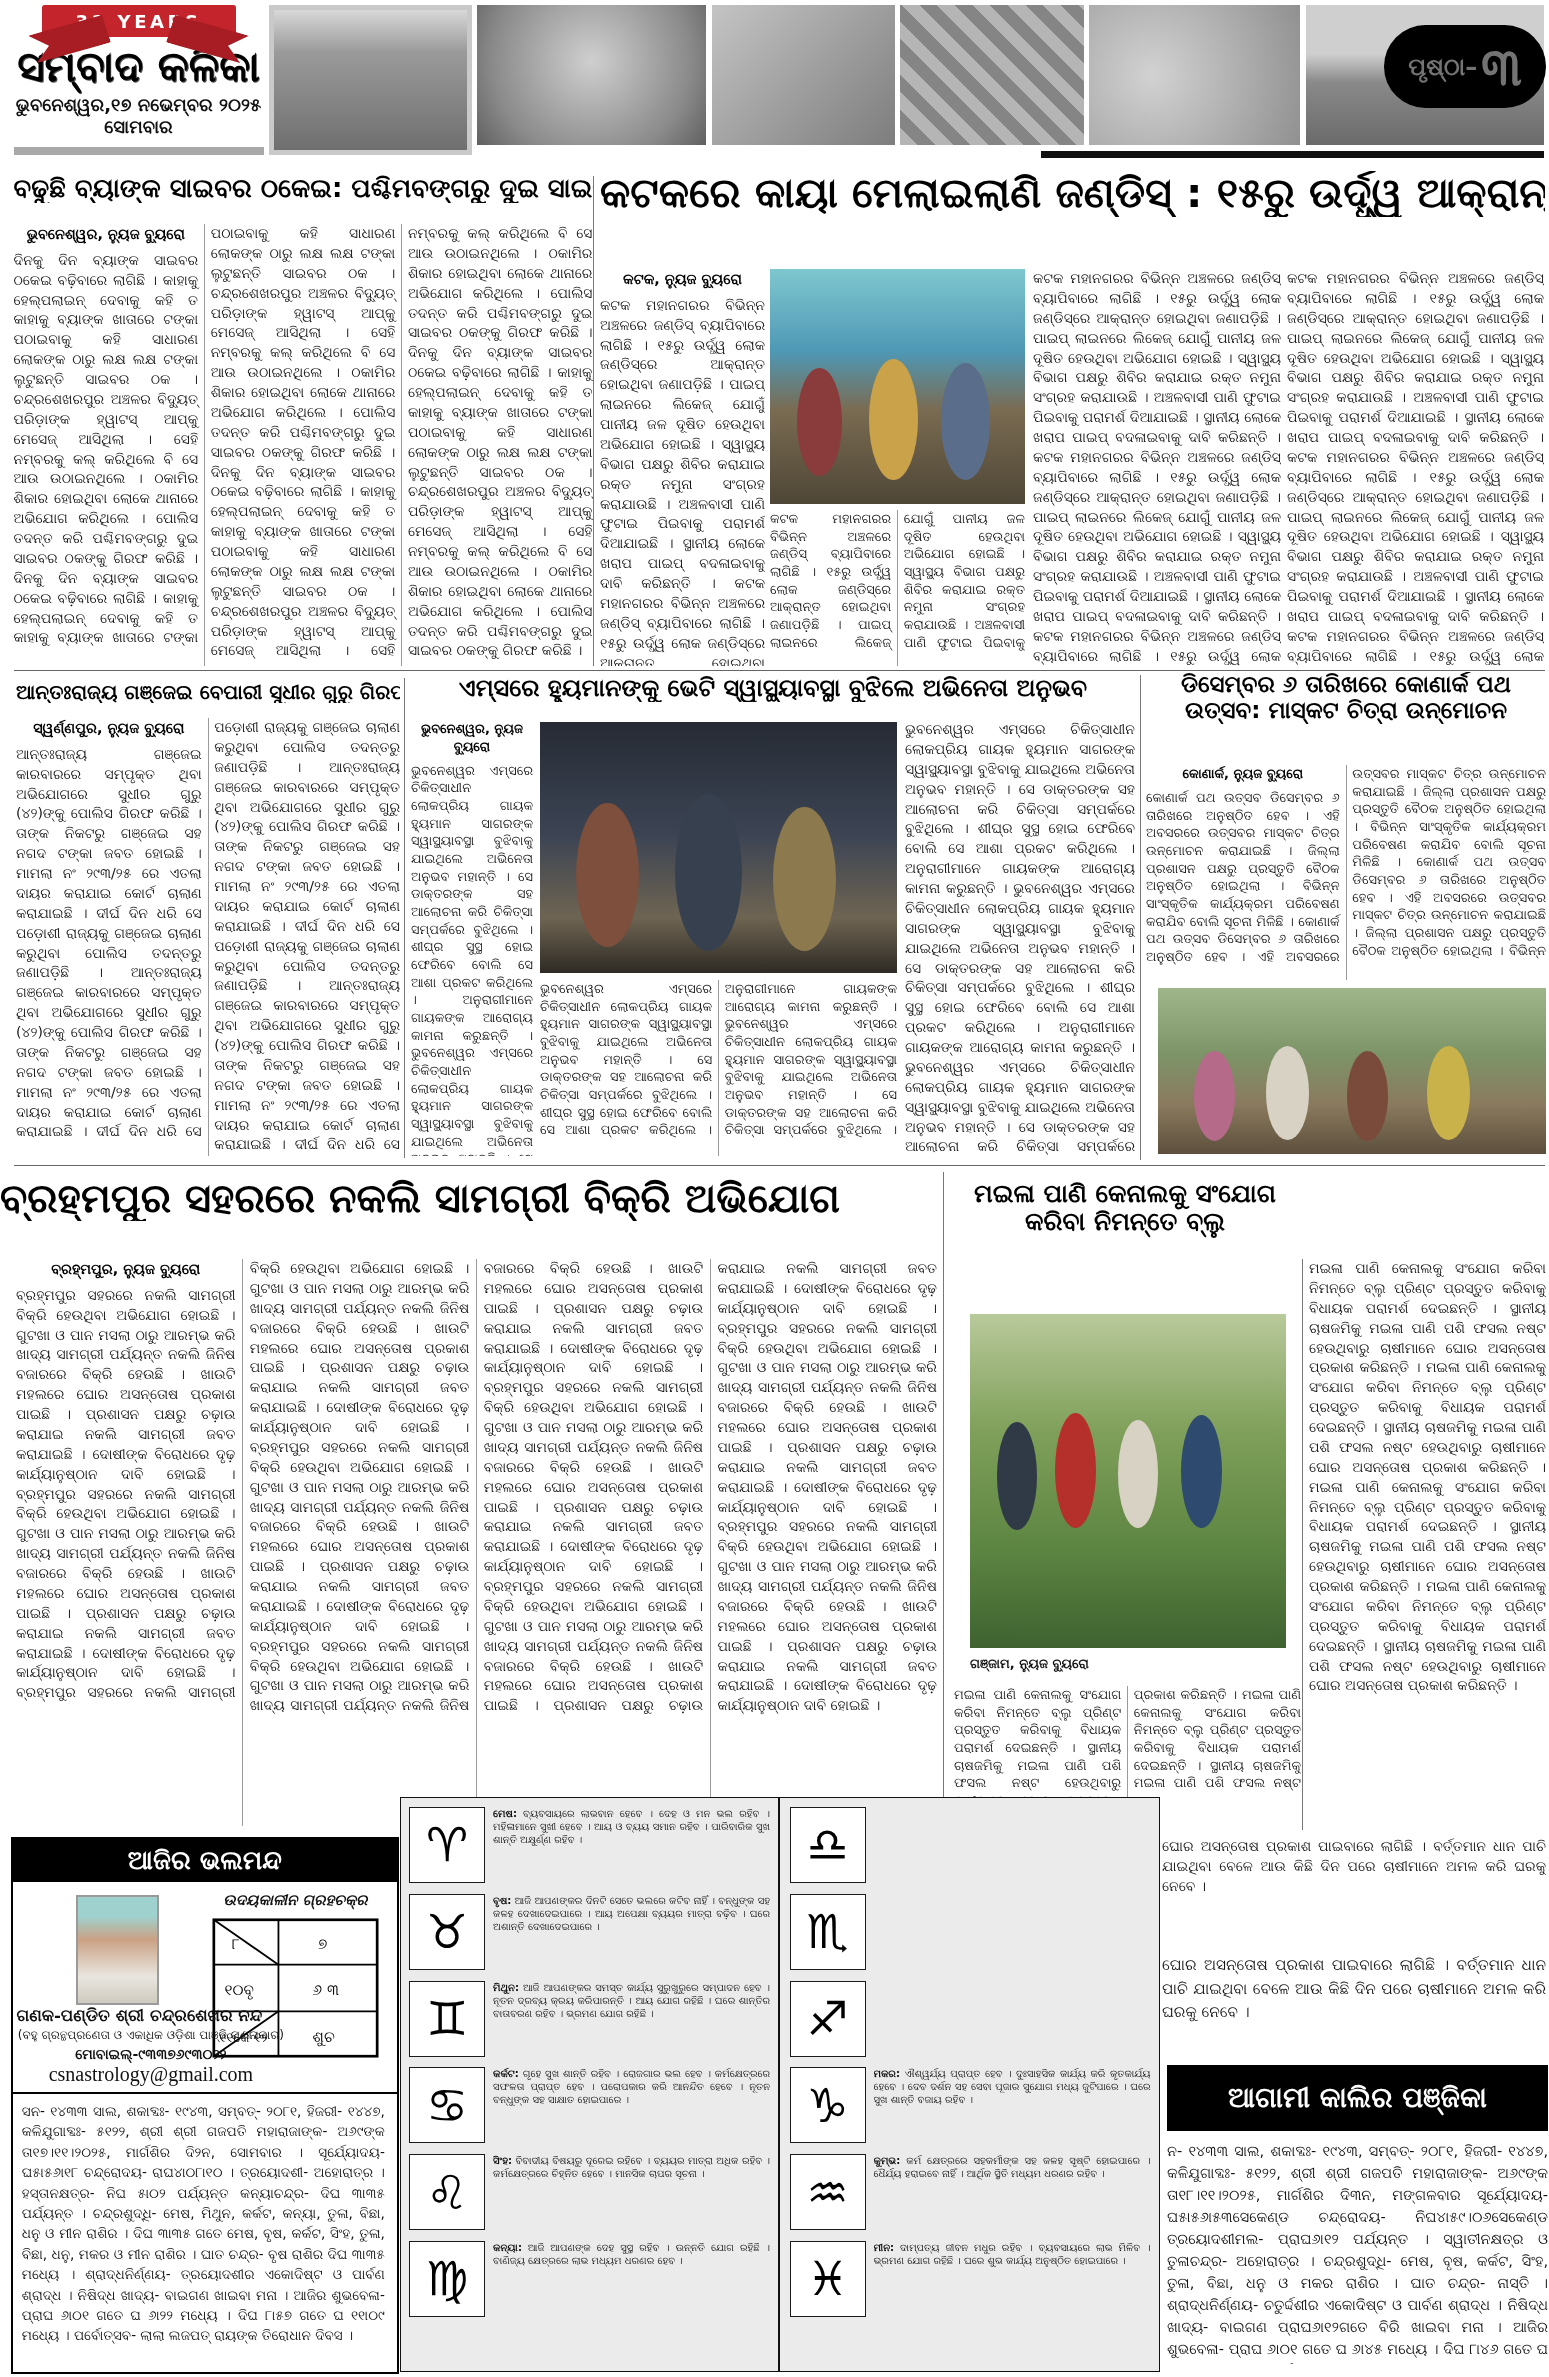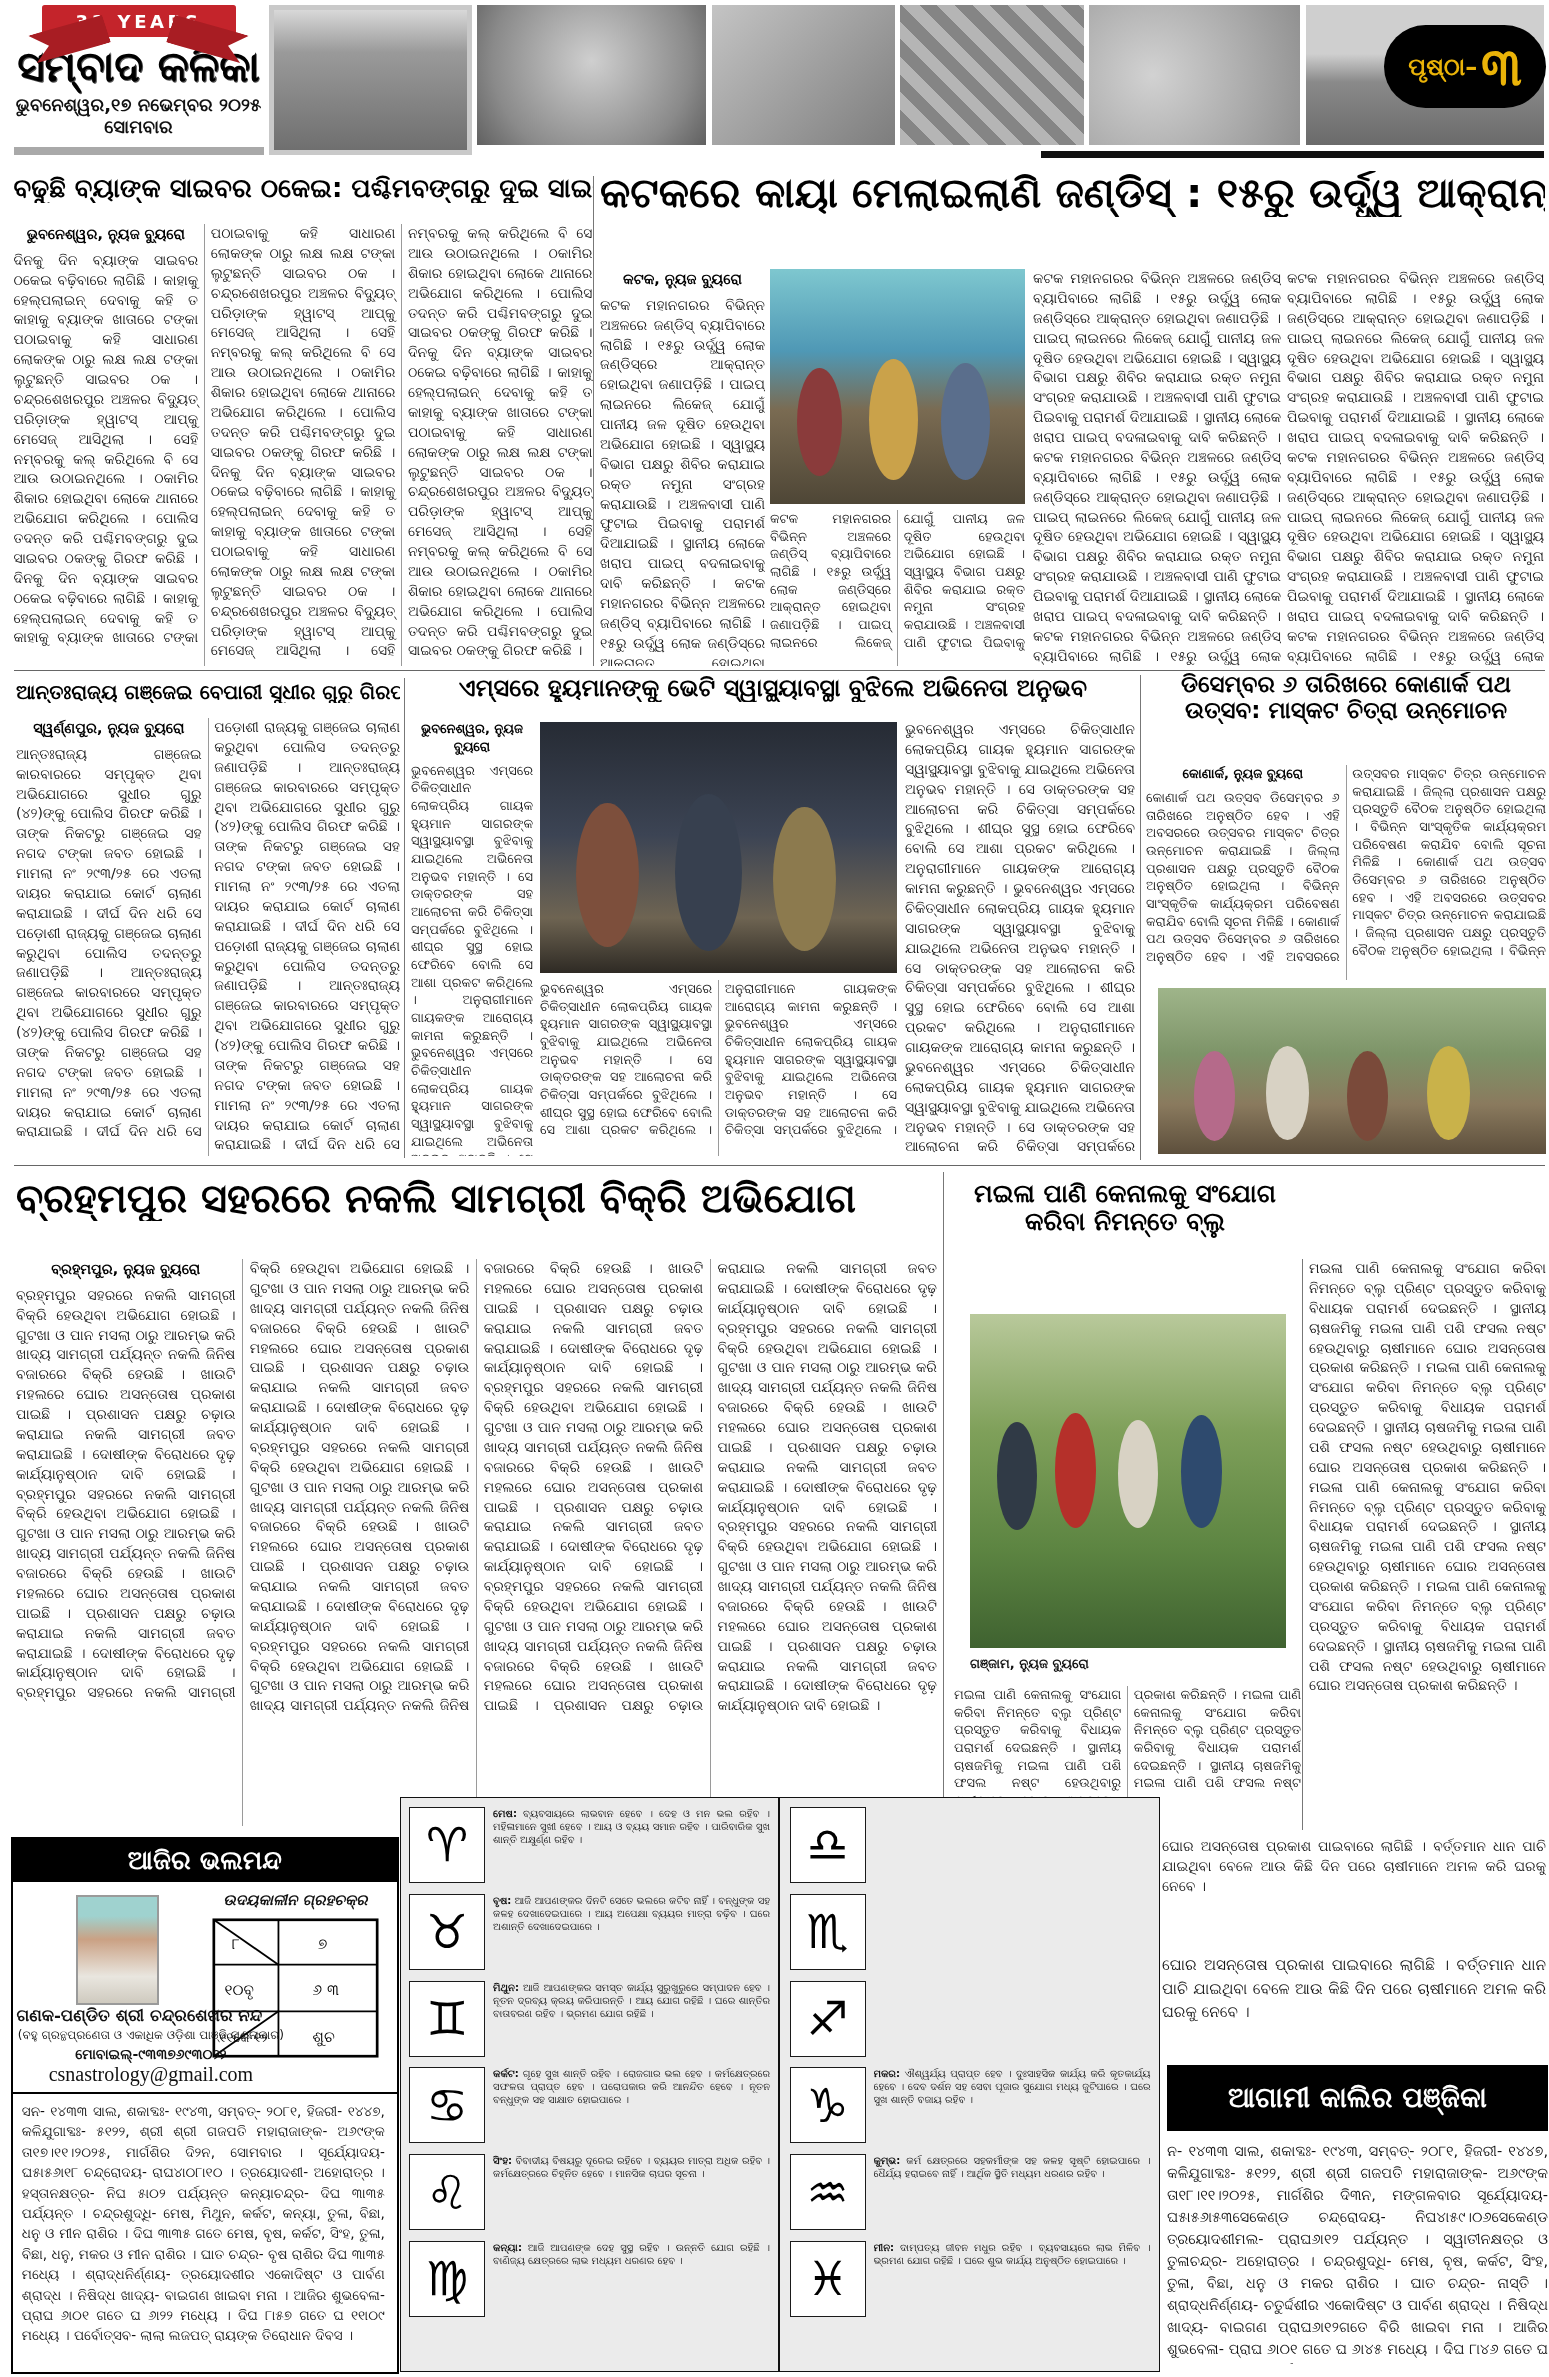--- a/index.html
+++ b/index.html
@@ -26,21 +26,21 @@
         letter-spacing:3.6px;z-index:2;border-radius:2.7px;}
   .tail{position:absolute;top:18px;width:77px;height:32px;background:#a81d23;z-index:1;}
   .tail.l{left:-10.8px;transform:rotate(-18deg);clip-path:polygon(0 0,100% 10%,100% 100%,0 90%,22% 50%);}
   .tail.r{right:-10.8px;transform:rotate(18deg);clip-path:polygon(0 10%,100% 0,78% 50%,100% 90%,0 100%);}
   .logo{font-family:"DejaVu Serif","Liberation Serif",serif;font-size:42px;font-weight:bold;color:#000;
         margin-top:7.2px;line-height:1.05;text-shadow:0.9px 0.9px 0 #555;}
   .dateline{font-size:18px;font-weight:bold;margin-top:5.4px;}
   .mast-rule{height:8px;background:#a9a9a9;margin-top:9px;}
   .strip{display:flex;gap:5.4px;}
   .strip>div{height:140px;}
-  .badge{background:#000;border-radius:43px;color:#eab308;display:flex;align-items:center;
+  .badge{background:#000;border-radius:43px;color:#737373;display:flex;align-items:center;
          justify-content:center;gap:3.6px;}
   .badge .lbl{font-size:24px;font-weight:bold;}
   .badge .num{font-size:52px;font-weight:bold;line-height:1;}
   
   .astro{border:2.7px solid #000;background:#fff;}
   .astro-head{background:#000;color:#fff;font-weight:bold;font-size:26px;text-align:center;
               height:43px;line-height:43px;}
   .astro-name{font-weight:bold;font-size:16.6px;text-align:left;}
   .astro-cred{font-size:12px;text-align:center;}
   .astro-mob{font-size:14px;font-weight:bold;text-align:center;}
@@ -157,21 +157,21 @@
   </div>
   <div class="abs photo ph-group" style="left:1158px;top:988px;width:388px;height:166px;">
     <div class="blob" style="left:36px;top:63px;width:41px;height:90px;background:#b56a8a;"></div>
     <div class="blob" style="left:108px;top:58px;width:43px;height:94px;background:#d8d2c4;"></div>
     <div class="blob" style="left:189px;top:63px;width:41px;height:90px;background:#7a4a3a;"></div>
     <div class="blob" style="left:269px;top:58px;width:43px;height:94px;background:#c9b24a;"></div>
   </div>
 
   <div class="abs hline" style="left:13.5px;top:1165px;width:1531px;"></div>
 
-  <div class="abs hl nowrap" style="left:16px;top:1176px;width:910px;font-size:40px;">ବ୍ରହ୍ମପୁର ସହରରେ ନକଲି ସାମଗ୍ରୀ ବିକ୍ରି ଅଭିଯୋଗ</div>
+  <div class="abs hl nowrap" style="left:0;top:1176px;width:910px;font-size:40px;">ବ୍ରହ୍ମପୁର ସହରରେ ନକଲି ସାମଗ୍ରୀ ବିକ୍ରି ଅଭିଯୋଗ</div>
   <div class="abs body-text cols4" style="left:16px;top:1259px;width:921px;height:567px;">
     <div class="byline">ବ୍ରହ୍ମପୁର, ନ୍ୟୁଜ ବ୍ୟୁରୋ</div>
     <span>ବ୍ରହ୍ମପୁର ସହରରେ ନକଲି ସାମଗ୍ରୀ ବିକ୍ରି ହେଉଥିବା ଅଭିଯୋଗ ହୋଇଛି । ଗୁଟଖା ଓ ପାନ ମସଲା ଠାରୁ ଆରମ୍ଭ କରି ଖାଦ୍ୟ ସାମଗ୍ରୀ ପର୍ଯ୍ୟନ୍ତ ନକଲି ଜିନିଷ ବଜାରରେ ବିକ୍ରି ହେଉଛି । ଖାଉଟି ମହଲରେ ଘୋର ଅସନ୍ତୋଷ ପ୍ରକାଶ ପାଇଛି । ପ୍ରଶାସନ ପକ୍ଷରୁ ଚଢ଼ାଉ କରାଯାଇ ନକଲି ସାମଗ୍ରୀ ଜବତ କରାଯାଇଛି । ଦୋଷୀଙ୍କ ବିରୋଧରେ ଦୃଢ଼ କାର୍ଯ୍ୟାନୁଷ୍ଠାନ ଦାବି ହୋଇଛି । ବ୍ରହ୍ମପୁର ସହରରେ ନକଲି ସାମଗ୍ରୀ ବିକ୍ରି ହେଉଥିବା ଅଭିଯୋଗ ହୋଇଛି । ଗୁଟଖା ଓ ପାନ ମସଲା ଠାରୁ ଆରମ୍ଭ କରି ଖାଦ୍ୟ ସାମଗ୍ରୀ ପର୍ଯ୍ୟନ୍ତ ନକଲି ଜିନିଷ ବଜାରରେ ବିକ୍ରି ହେଉଛି । ଖାଉଟି ମହଲରେ ଘୋର ଅସନ୍ତୋଷ ପ୍ରକାଶ ପାଇଛି । ପ୍ରଶାସନ ପକ୍ଷରୁ ଚଢ଼ାଉ କରାଯାଇ ନକଲି ସାମଗ୍ରୀ ଜବତ କରାଯାଇଛି । ଦୋଷୀଙ୍କ ବିରୋଧରେ ଦୃଢ଼ କାର୍ଯ୍ୟାନୁଷ୍ଠାନ ଦାବି ହୋଇଛି । ବ୍ରହ୍ମପୁର ସହରରେ ନକଲି ସାମଗ୍ରୀ ବିକ୍ରି ହେଉଥିବା ଅଭିଯୋଗ ହୋଇଛି । ଗୁଟଖା ଓ ପାନ ମସଲା ଠାରୁ ଆରମ୍ଭ କରି ଖାଦ୍ୟ ସାମଗ୍ରୀ ପର୍ଯ୍ୟନ୍ତ ନକଲି ଜିନିଷ ବଜାରରେ ବିକ୍ରି ହେଉଛି । ଖାଉଟି ମହଲରେ ଘୋର ଅସନ୍ତୋଷ ପ୍ରକାଶ ପାଇଛି । ପ୍ରଶାସନ ପକ୍ଷରୁ ଚଢ଼ାଉ କରାଯାଇ ନକଲି ସାମଗ୍ରୀ ଜବତ କରାଯାଇଛି । ଦୋଷୀଙ୍କ ବିରୋଧରେ ଦୃଢ଼ କାର୍ଯ୍ୟାନୁଷ୍ଠାନ ଦାବି ହୋଇଛି । ବ୍ରହ୍ମପୁର ସହରରେ ନକଲି ସାମଗ୍ରୀ ବିକ୍ରି ହେଉଥିବା ଅଭିଯୋଗ ହୋଇଛି । ଗୁଟଖା ଓ ପାନ ମସଲା ଠାରୁ ଆରମ୍ଭ କରି ଖାଦ୍ୟ ସାମଗ୍ରୀ ପର୍ଯ୍ୟନ୍ତ ନକଲି ଜିନିଷ ବଜାରରେ ବିକ୍ରି ହେଉଛି । ଖାଉଟି ମହଲରେ ଘୋର ଅସନ୍ତୋଷ ପ୍ରକାଶ ପାଇଛି । ପ୍ରଶାସନ ପକ୍ଷରୁ ଚଢ଼ାଉ କରାଯାଇ ନକଲି ସାମଗ୍ରୀ ଜବତ କରାଯାଇଛି । ଦୋଷୀଙ୍କ ବିରୋଧରେ ଦୃଢ଼ କାର୍ଯ୍ୟାନୁଷ୍ଠାନ ଦାବି ହୋଇଛି । ବ୍ରହ୍ମପୁର ସହରରେ ନକଲି ସାମଗ୍ରୀ ବିକ୍ରି ହେଉଥିବା ଅଭିଯୋଗ ହୋଇଛି । ଗୁଟଖା ଓ ପାନ ମସଲା ଠାରୁ ଆରମ୍ଭ କରି ଖାଦ୍ୟ ସାମଗ୍ରୀ ପର୍ଯ୍ୟନ୍ତ ନକଲି ଜିନିଷ ବଜାରରେ ବିକ୍ରି ହେଉଛି । ଖାଉଟି ମହଲରେ ଘୋର ଅସନ୍ତୋଷ ପ୍ରକାଶ ପାଇଛି । ପ୍ରଶାସନ ପକ୍ଷରୁ ଚଢ଼ାଉ କରାଯାଇ ନକଲି ସାମଗ୍ରୀ ଜବତ କରାଯାଇଛି । ଦୋଷୀଙ୍କ ବିରୋଧରେ ଦୃଢ଼ କାର୍ଯ୍ୟାନୁଷ୍ଠାନ ଦାବି ହୋଇଛି । ବ୍ରହ୍ମପୁର ସହରରେ ନକଲି ସାମଗ୍ରୀ ବିକ୍ରି ହେଉଥିବା ଅଭିଯୋଗ ହୋଇଛି । ଗୁଟଖା ଓ ପାନ ମସଲା ଠାରୁ ଆରମ୍ଭ କରି ଖାଦ୍ୟ ସାମଗ୍ରୀ ପର୍ଯ୍ୟନ୍ତ ନକଲି ଜିନିଷ ବଜାରରେ ବିକ୍ରି ହେଉଛି । ଖାଉଟି ମହଲରେ ଘୋର ଅସନ୍ତୋଷ ପ୍ରକାଶ ପାଇଛି । ପ୍ରଶାସନ ପକ୍ଷରୁ ଚଢ଼ାଉ କରାଯାଇ ନକଲି ସାମଗ୍ରୀ ଜବତ କରାଯାଇଛି । ଦୋଷୀଙ୍କ ବିରୋଧରେ ଦୃଢ଼ କାର୍ଯ୍ୟାନୁଷ୍ଠାନ ଦାବି ହୋଇଛି । ବ୍ରହ୍ମପୁର ସହରରେ ନକଲି ସାମଗ୍ରୀ ବିକ୍ରି ହେଉଥିବା ଅଭିଯୋଗ ହୋଇଛି । ଗୁଟଖା ଓ ପାନ ମସଲା ଠାରୁ ଆରମ୍ଭ କରି ଖାଦ୍ୟ ସାମଗ୍ରୀ ପର୍ଯ୍ୟନ୍ତ ନକଲି ଜିନିଷ ବଜାରରେ ବିକ୍ରି ହେଉଛି । ଖାଉଟି ମହଲରେ ଘୋର ଅସନ୍ତୋଷ ପ୍ରକାଶ ପାଇଛି । ପ୍ରଶାସନ ପକ୍ଷରୁ ଚଢ଼ାଉ କରାଯାଇ ନକଲି ସାମଗ୍ରୀ ଜବତ କରାଯାଇଛି । ଦୋଷୀଙ୍କ ବିରୋଧରେ ଦୃଢ଼ କାର୍ଯ୍ୟାନୁଷ୍ଠାନ ଦାବି ହୋଇଛି । ବ୍ରହ୍ମପୁର ସହରରେ ନକଲି ସାମଗ୍ରୀ ବିକ୍ରି ହେଉଥିବା ଅଭିଯୋଗ ହୋଇଛି । ଗୁଟଖା ଓ ପାନ ମସଲା ଠାରୁ ଆରମ୍ଭ କରି ଖାଦ୍ୟ ସାମଗ୍ରୀ ପର୍ଯ୍ୟନ୍ତ ନକଲି ଜିନିଷ ବଜାରରେ ବିକ୍ରି ହେଉଛି । ଖାଉଟି ମହଲରେ ଘୋର ଅସନ୍ତୋଷ ପ୍ରକାଶ ପାଇଛି । ପ୍ରଶାସନ ପକ୍ଷରୁ ଚଢ଼ାଉ କରାଯାଇ ନକଲି ସାମଗ୍ରୀ ଜବତ କରାଯାଇଛି । ଦୋଷୀଙ୍କ ବିରୋଧରେ ଦୃଢ଼ କାର୍ଯ୍ୟାନୁଷ୍ଠାନ ଦାବି ହୋଇଛି । ବ୍ରହ୍ମପୁର ସହରରେ ନକଲି ସାମଗ୍ରୀ ବିକ୍ରି ହେଉଥିବା ଅଭିଯୋଗ ହୋଇଛି । ଗୁଟଖା ଓ ପାନ ମସଲା ଠାରୁ ଆରମ୍ଭ କରି ଖାଦ୍ୟ ସାମଗ୍ରୀ ପର୍ଯ୍ୟନ୍ତ ନକଲି ଜିନିଷ ବଜାରରେ ବିକ୍ରି ହେଉଛି । ଖାଉଟି ମହଲରେ ଘୋର ଅସନ୍ତୋଷ ପ୍ରକାଶ ପାଇଛି । ପ୍ରଶାସନ ପକ୍ଷରୁ ଚଢ଼ାଉ କରାଯାଇ ନକଲି ସାମଗ୍ରୀ ଜବତ କରାଯାଇଛି । ଦୋଷୀଙ୍କ ବିରୋଧରେ ଦୃଢ଼ କାର୍ଯ୍ୟାନୁଷ୍ଠାନ ଦାବି ହୋଇଛି ।</span>
   </div>
   <div class="abs vline" style="left:943px;top:1172px;height:657px;"></div>
 
   <div class="abs hl center" style="left:950px;top:1180px;width:350px;font-size:25px;">
     <div>ମଇଳା ପାଣି କେନାଲକୁ ସଂଯୋଗ କରିବା ନିମନ୍ତେ ବ୍ଲୁ</div>
   </div>
   <div class="abs photo ph-field" style="left:970px;top:1314px;width:316px;height:334px;">

